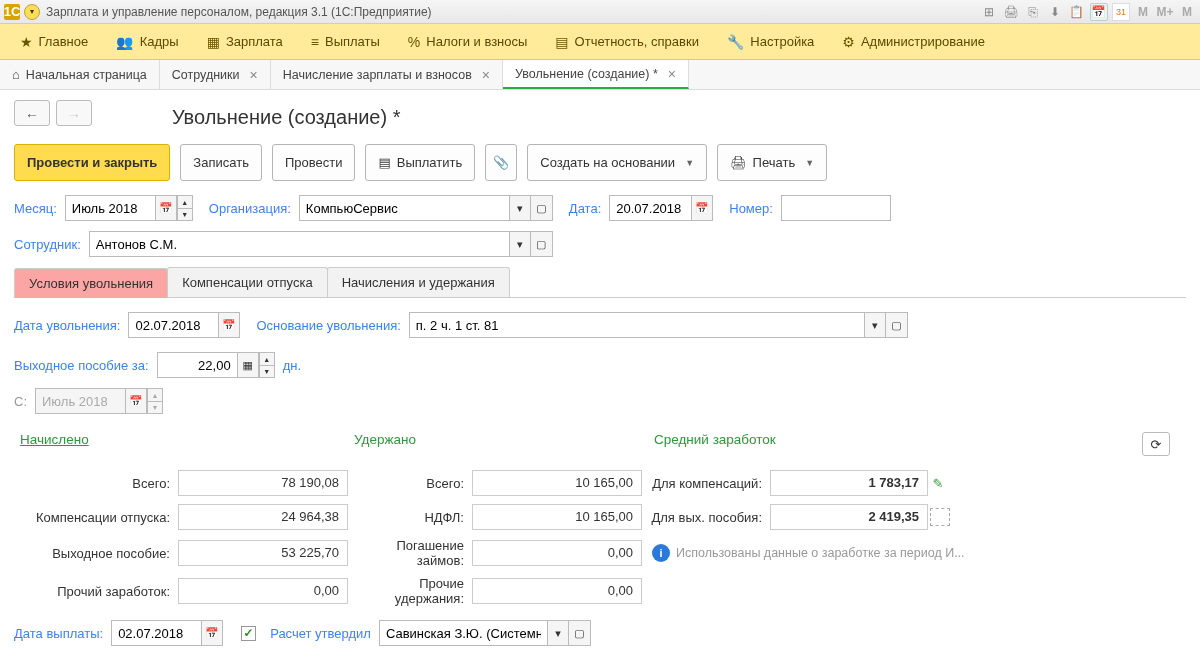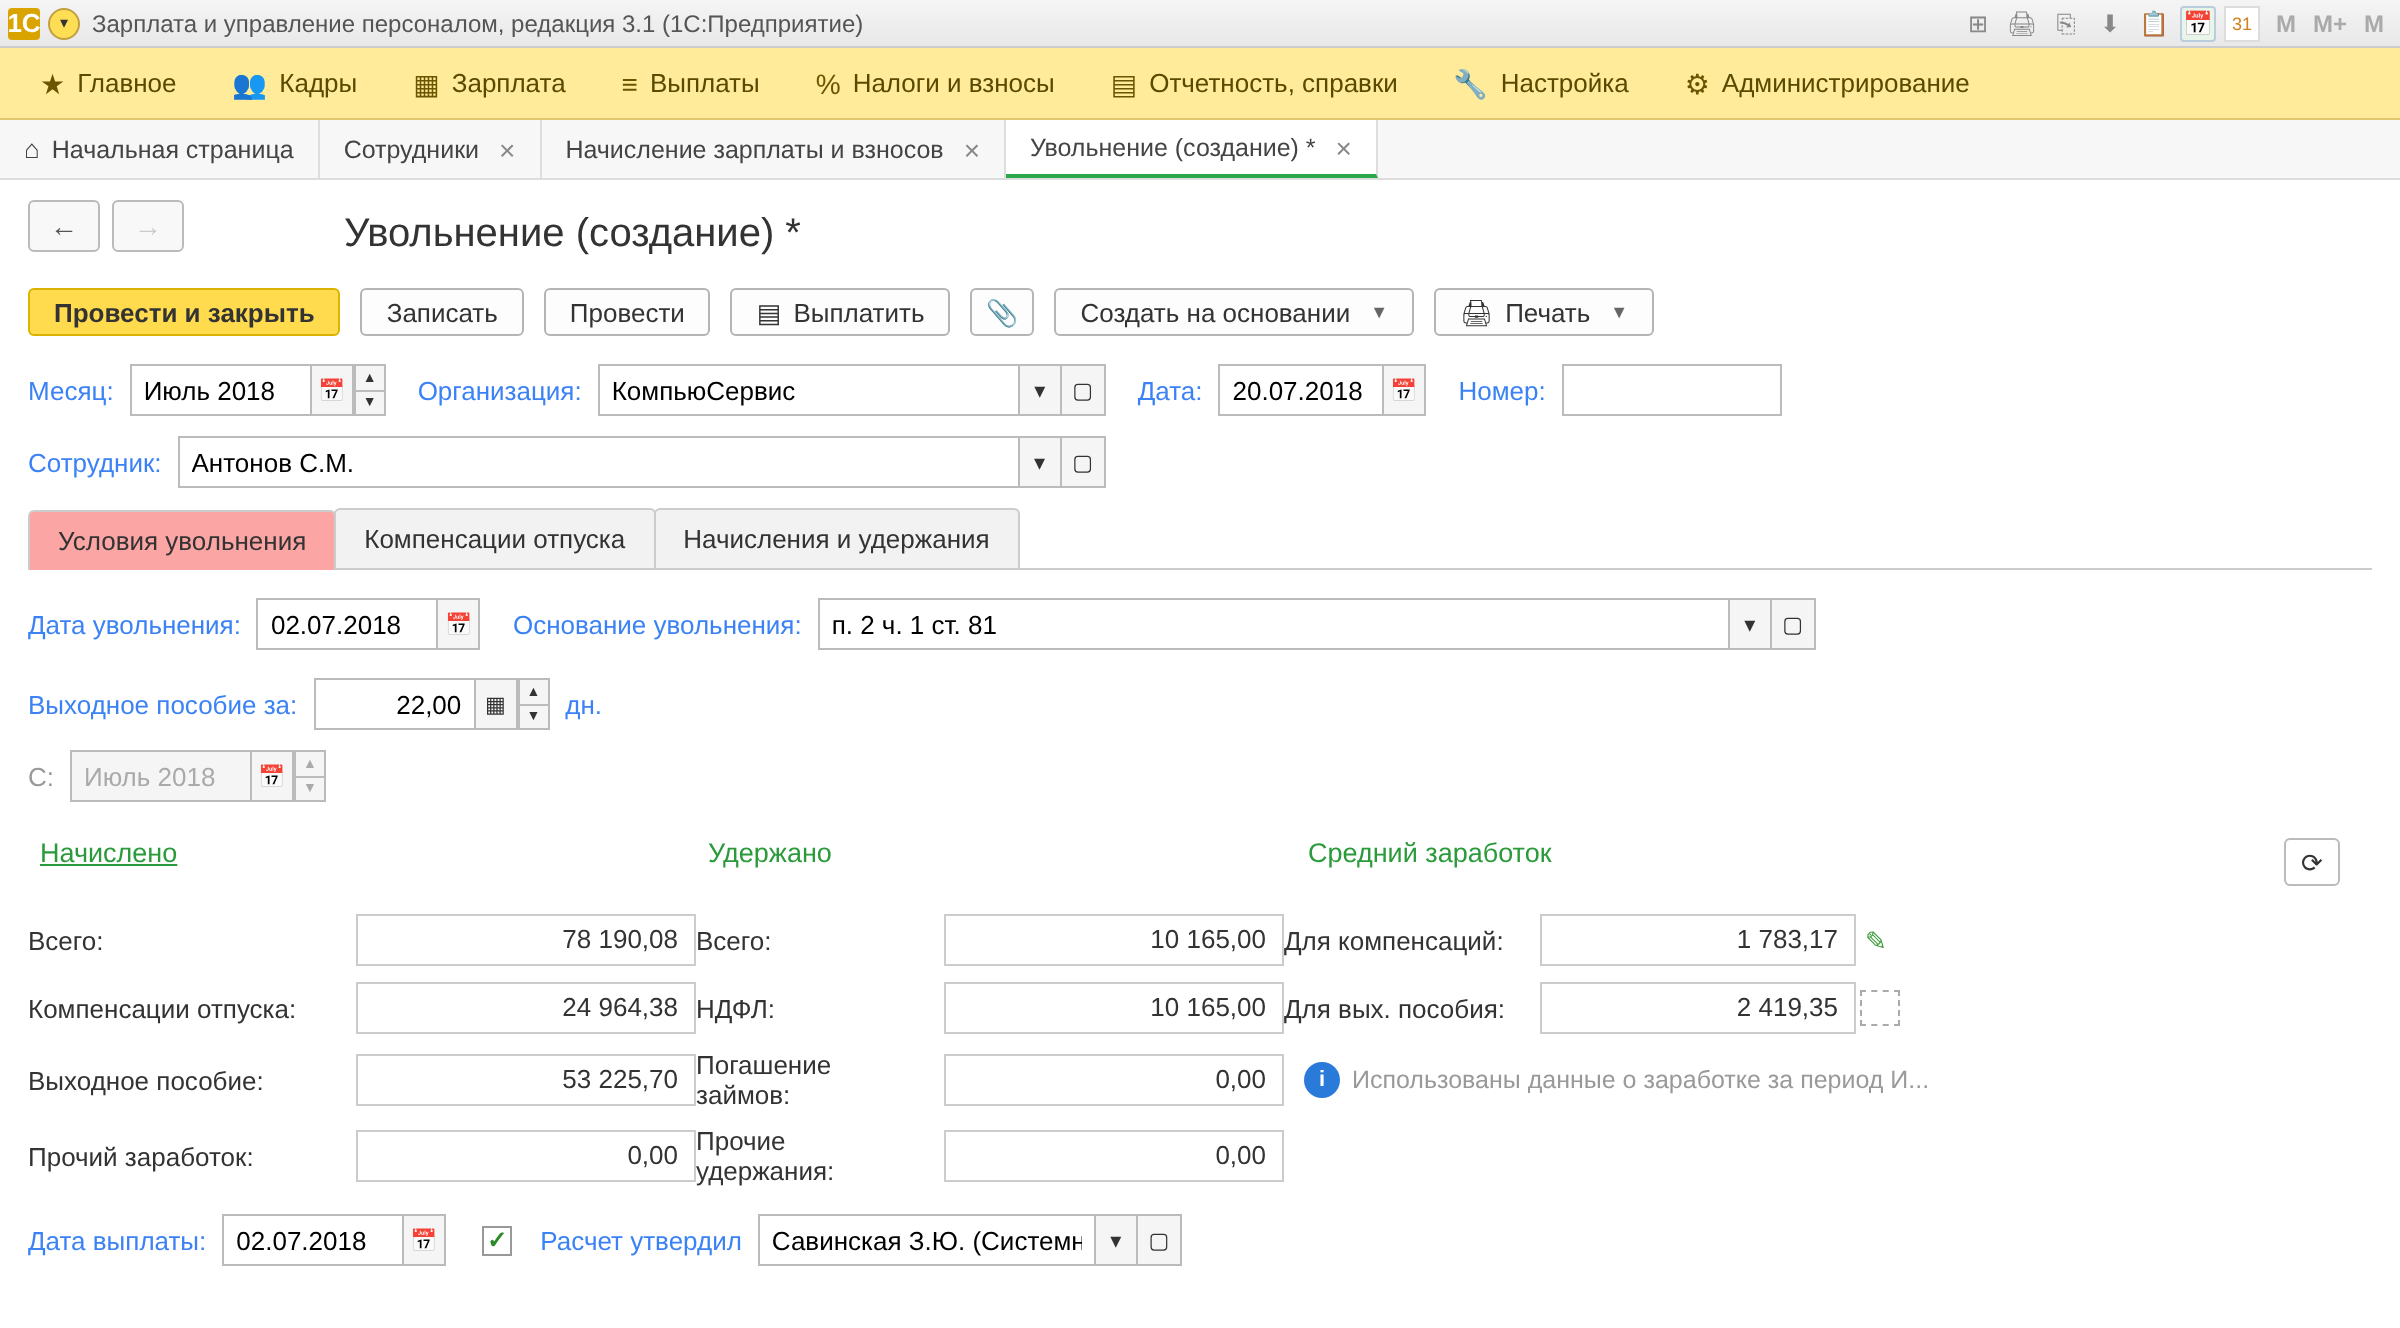--- a/index.html
+++ b/index.html
@@ -27,21 +27,21 @@
   
   .page { padding: 10px 14px; }
   
   .navbtns { display:flex; gap:6px; margin-bottom:8px; align-items:center;}
   .arrowbtn { width:36px; height:26px; border:1px solid #bbb; background:#f8f8f8; border-radius:3px; display:flex; align-items:center; justify-content:center; cursor:pointer; font-size:14px; color:#555;}
   .arrowbtn.disabled { color:#ccc;}
   .page-title { font-size:20px; font-weight:normal; margin-left:80px; color:#333;}
   .titlerow { display:flex; align-items:center;}
   
   .toolbar { display:flex; gap:10px; margin: 10px 0 14px 0; align-items:center;}
-  .btn { height:24px; padding:0 12px; border:1px solid #b5b5b5; background:#fdfdfd; border-radius:3px; cursor:pointer; font-size:13px; display:flex; align-items:center; gap:6px;}
+  .btn { height:37px; padding:0 12px; border:1px solid #b5b5b5; background:#fdfdfd; border-radius:3px; cursor:pointer; font-size:13px; display:flex; align-items:center; gap:6px;}
   .btn.yellow { background:#ffdb4d; border-color:#d9b300; font-weight:bold;}
   .btn.icon-only { width:32px; padding:0; justify-content:center;}
   .btn .dd { font-size:9px; margin-left:4px; color:#666;}
   
   .formrow { display:flex; align-items:center; gap:8px; margin-bottom:10px;}
   .lbl { font-size:13px; color:#3b82f6;}
   .input { height:26px; border:1px solid #bbb; background:#fff; padding:0 6px; font-size:13px;}
   .input-grp { display:flex;}
   .input-grp .input { border-right:none;}
   .ig-btn { width:22px; height:26px; border:1px solid #bbb; background:#f5f5f5; display:flex; align-items:center; justify-content:center; font-size:11px; cursor:pointer;}
@@ -60,25 +60,25 @@
   .totals-section { margin-top:18px;}
   .totals-heads { display:flex;}
   .th-col { color:#2a9a3a; font-size:13.5px;}
   .th1 { width:340px; padding-left:6px;text-decoration:underline;}
   .th2 { width:300px;}
   .th3 { width:280px;}
   .refresh-box { width:28px; height:24px; border:1px solid #bbb; border-radius:3px; display:flex; align-items:center; justify-content:center; margin-left:auto; margin-right:16px;}
   
   .totals-grid { margin-top:14px;}
   .trow { display:flex; align-items:center; margin-bottom:8px;}
-  .tlbl { text-align:left; padding-right:8px; font-size:13px;}
+  .tlbl { text-align:right; padding-right:8px; font-size:13px;}
   .tval { height:26px; border:1px solid #ccc; background:#fff; text-align:right; padding:0 8px; line-height:24px; font-size:13px;}
   .col1l { width:164px;} .col1v { width:170px;}
   .col2l { width:124px;} .col2v { width:170px;}
-  .col3l { width:128px;} .col3v { width:158px;}
+  .col3l { width:128px;} .col3v { width:158px;font-weight:bold;}
   .edit-ico { width:20px; text-align:center; font-size:13px;}
   .pencil { color:#3a9a3a;}
   .info-ico { width:18px; height:18px; border-radius:9px; background:#2a7ad9; color:#fff; display:inline-flex; align-items:center; justify-content:center; font-size:11px; font-weight:bold; margin-right:6px;}
   .info-text { color:#999; font-size:12.5px;}
   .disabled-input { background:#f5f5f5; color:#aaa;}
 </style>
 </head>
 <body>
 
 <div class="titlebar">

